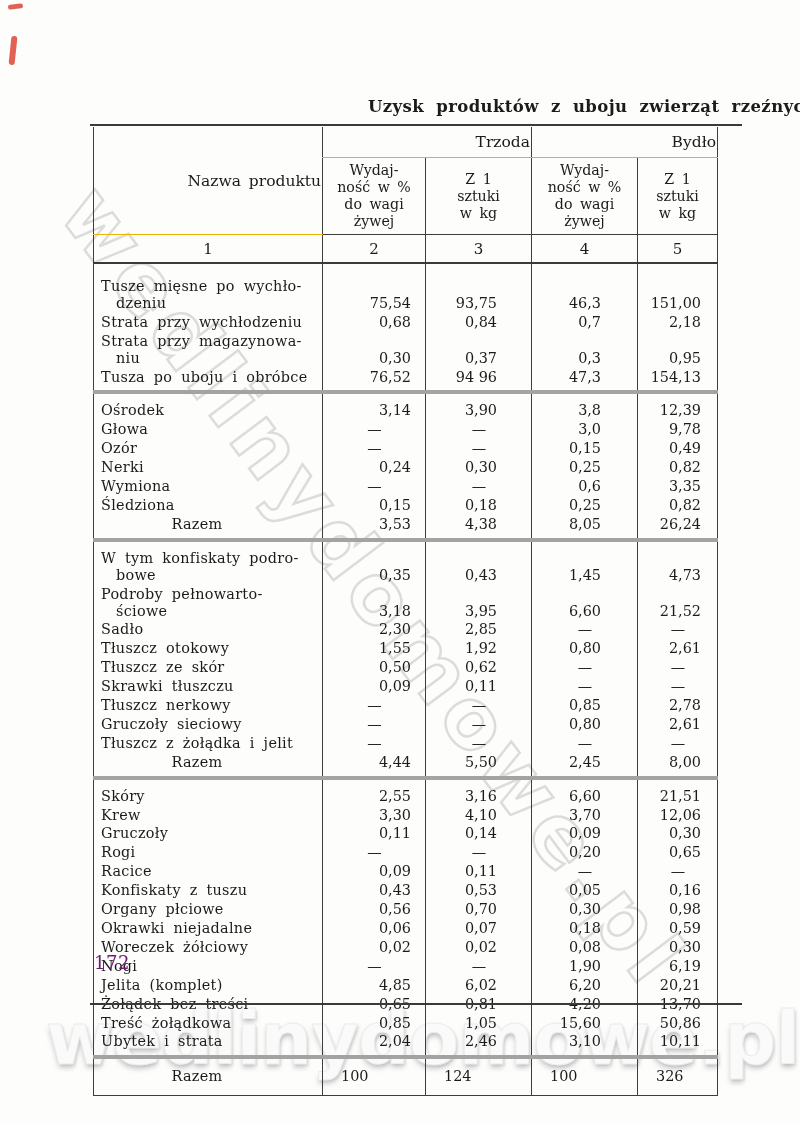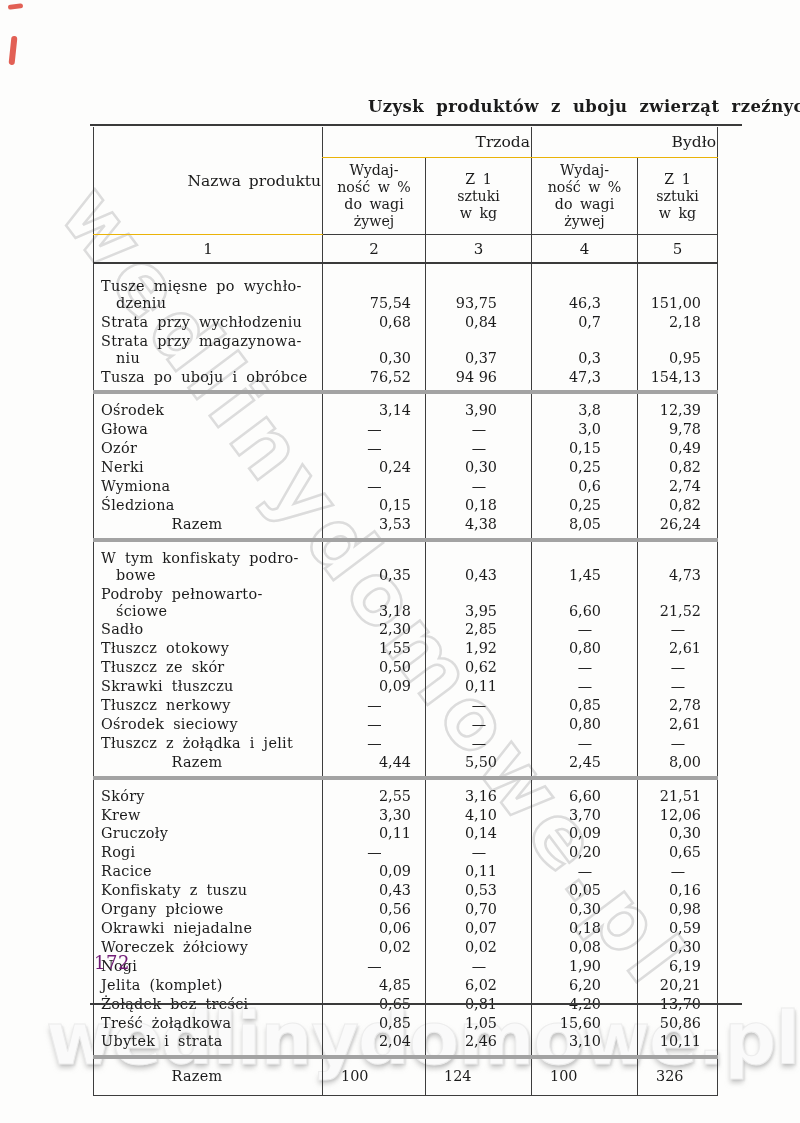--- a/index.html
+++ b/index.html
@@ -206,21 +206,21 @@
           <td class="val">0,25</td>
           <td class="val">0,82</td>
         </tr>
         <tr>
           <td class="name c1">
             <div>Wymiona</div>
           </td>
           <td class="val dash">—</td>
           <td class="val dash">—</td>
           <td class="val">0,6</td>
-          <td class="val">2,74</td>
+          <td class="val">3,35</td>
         </tr>
         <tr>
           <td class="name c1">
             <div>Śledziona</div>
           </td>
           <td class="val">0,15</td>
           <td class="val">0,18</td>
           <td class="val">0,25</td>
           <td class="val">0,82</td>
         </tr>
@@ -293,21 +293,21 @@
           <td class="name c1">
             <div>Tłuszcz nerkowy</div>
           </td>
           <td class="val dash">—</td>
           <td class="val dash">—</td>
           <td class="val">0,85</td>
           <td class="val">2,78</td>
         </tr>
         <tr>
           <td class="name c1">
-            <div>Ośrodek sieciowy</div>
+            <div>Gruczoły sieciowy</div>
           </td>
           <td class="val dash">—</td>
           <td class="val dash">—</td>
           <td class="val">0,80</td>
           <td class="val">2,61</td>
         </tr>
         <tr>
           <td class="name c1">
             <div>Tłuszcz z żołądka i jelit</div>
           </td>

